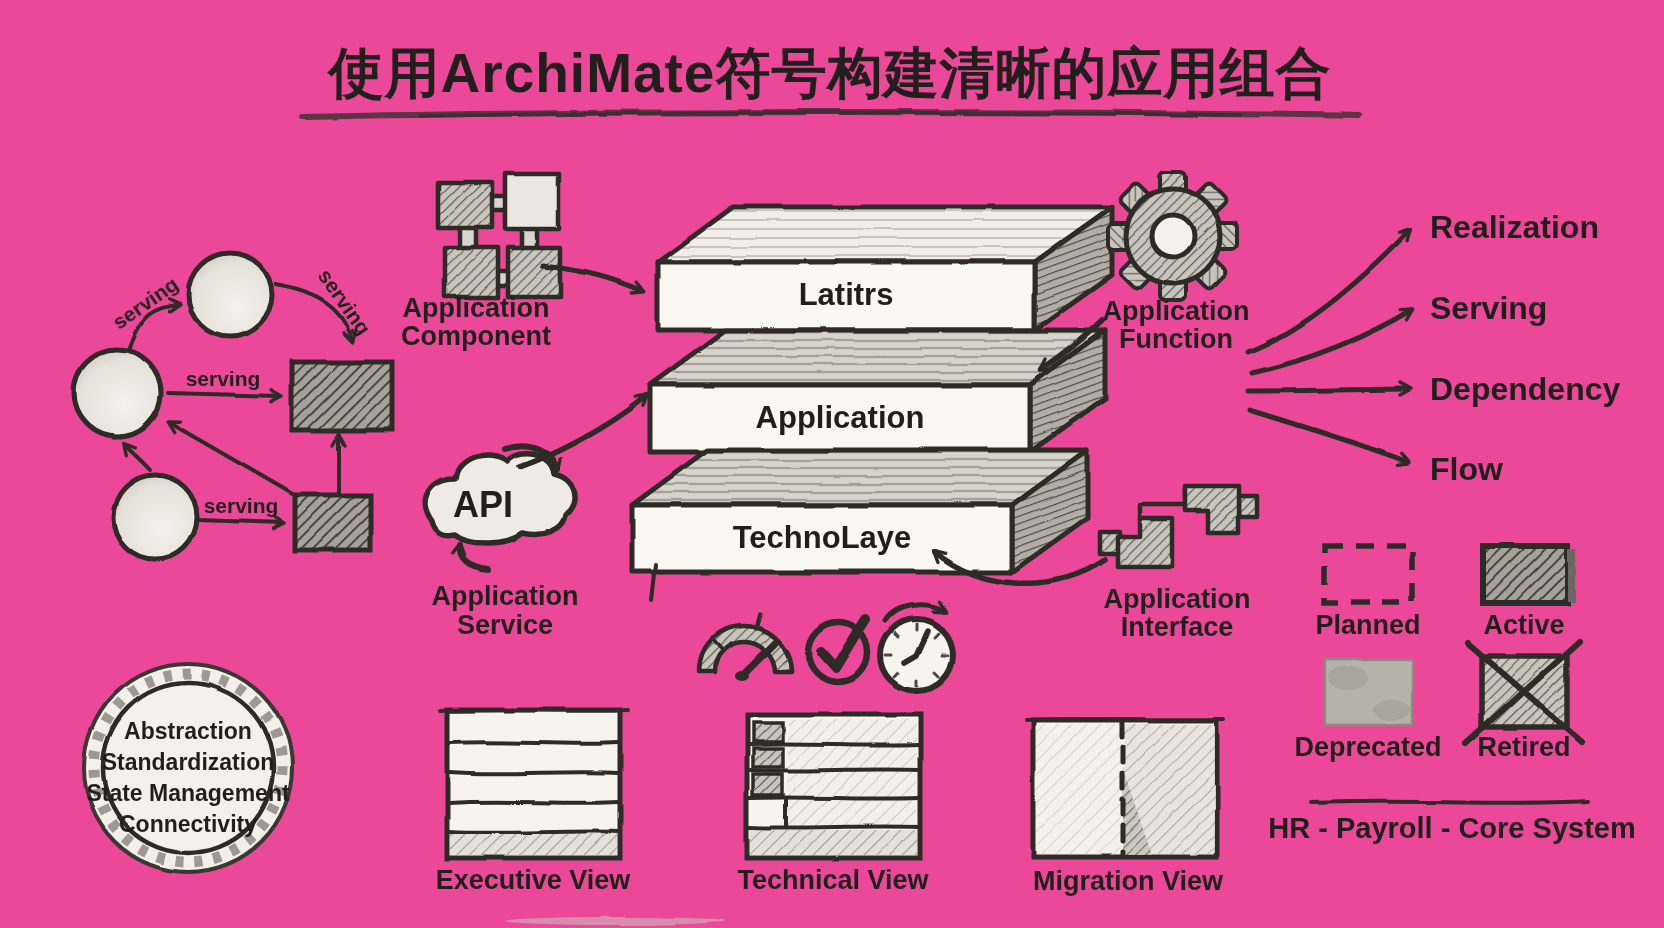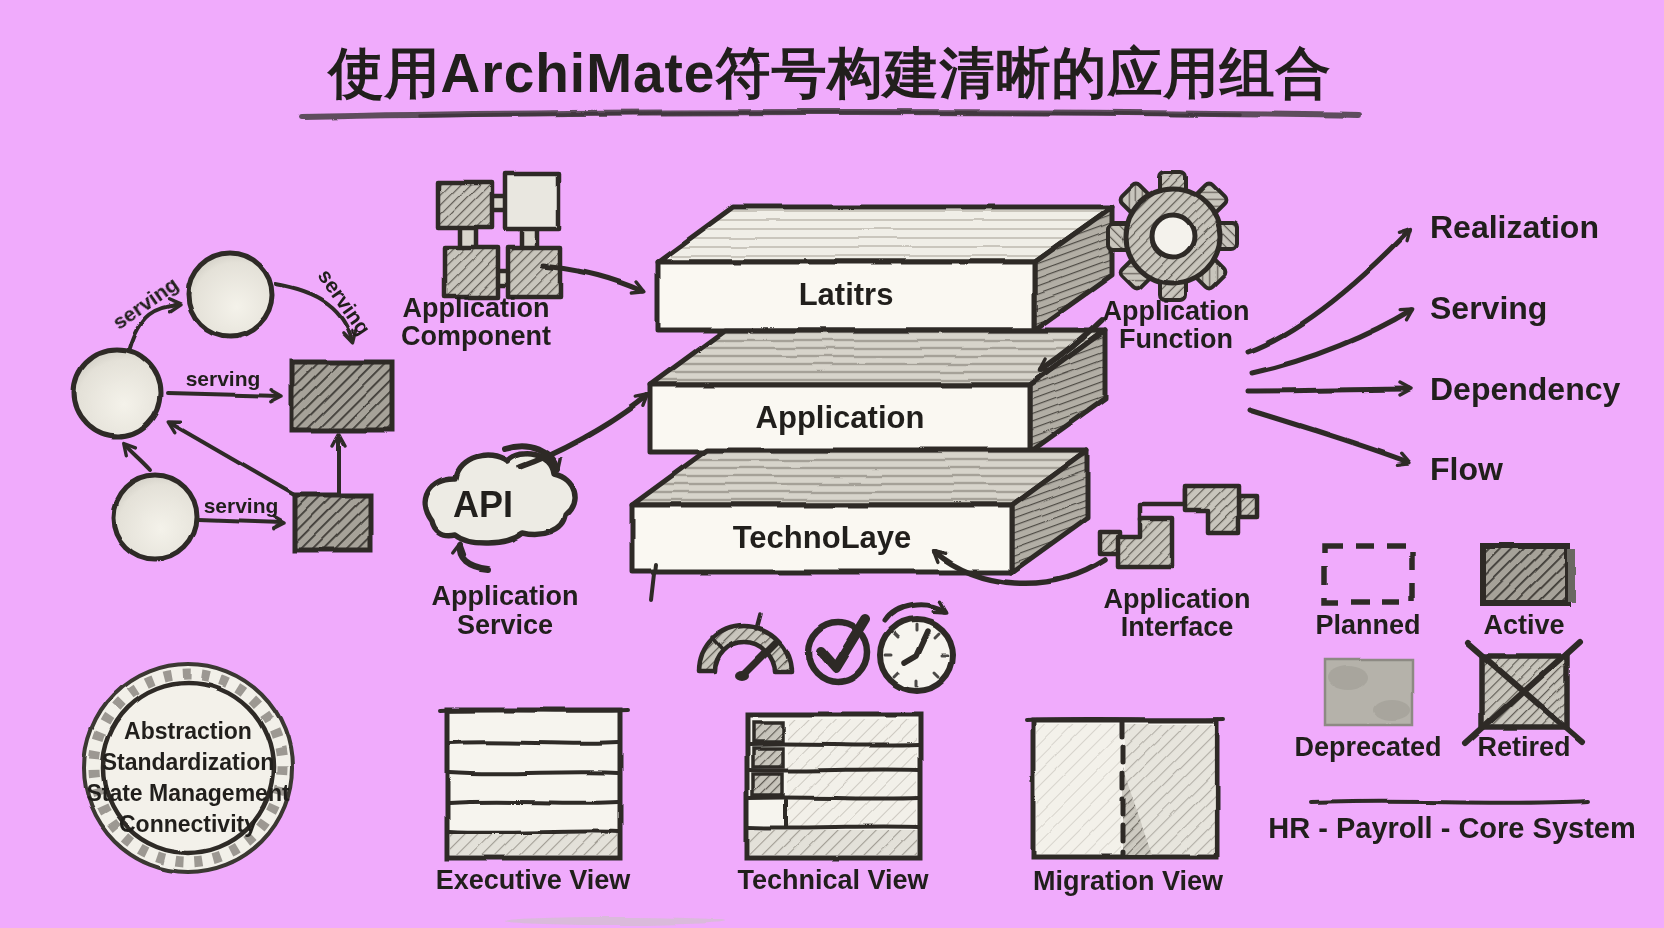--- a/index.html
+++ b/index.html
@@ -4,21 +4,21 @@
 <style>
   html,body{margin:0;padding:0;}
   body{
     width:1664px;height:928px;overflow:hidden;
     font-family:"Liberation Sans","DejaVu Sans",sans-serif;
     background:#efede6;
   }
   .canvas{
     position:relative;width:1664px;height:928px;
     background:radial-gradient(ellipse at 50% 45%, #f6f4ee 55%, #ecead f 100%),#f4f2ec;
-    background-color:#f0abfc;
+    background-color:#ec4899;
   }
   svg{position:absolute;left:0;top:0;}
   text{fill:#211f1c;}
   .t-title{font-size:55px;font-weight:bold;letter-spacing:1px;}
   .t-serving{font-size:21px;font-weight:bold;}
   .t-layer{font-size:31px;font-weight:600;}
   .t-note{font-size:27px;font-weight:bold;}
   .t-api{font-size:36px;font-weight:bold;}
   .t-rel{font-size:32px;font-weight:bold;}
   .t-leg{font-size:27px;font-weight:bold;}

